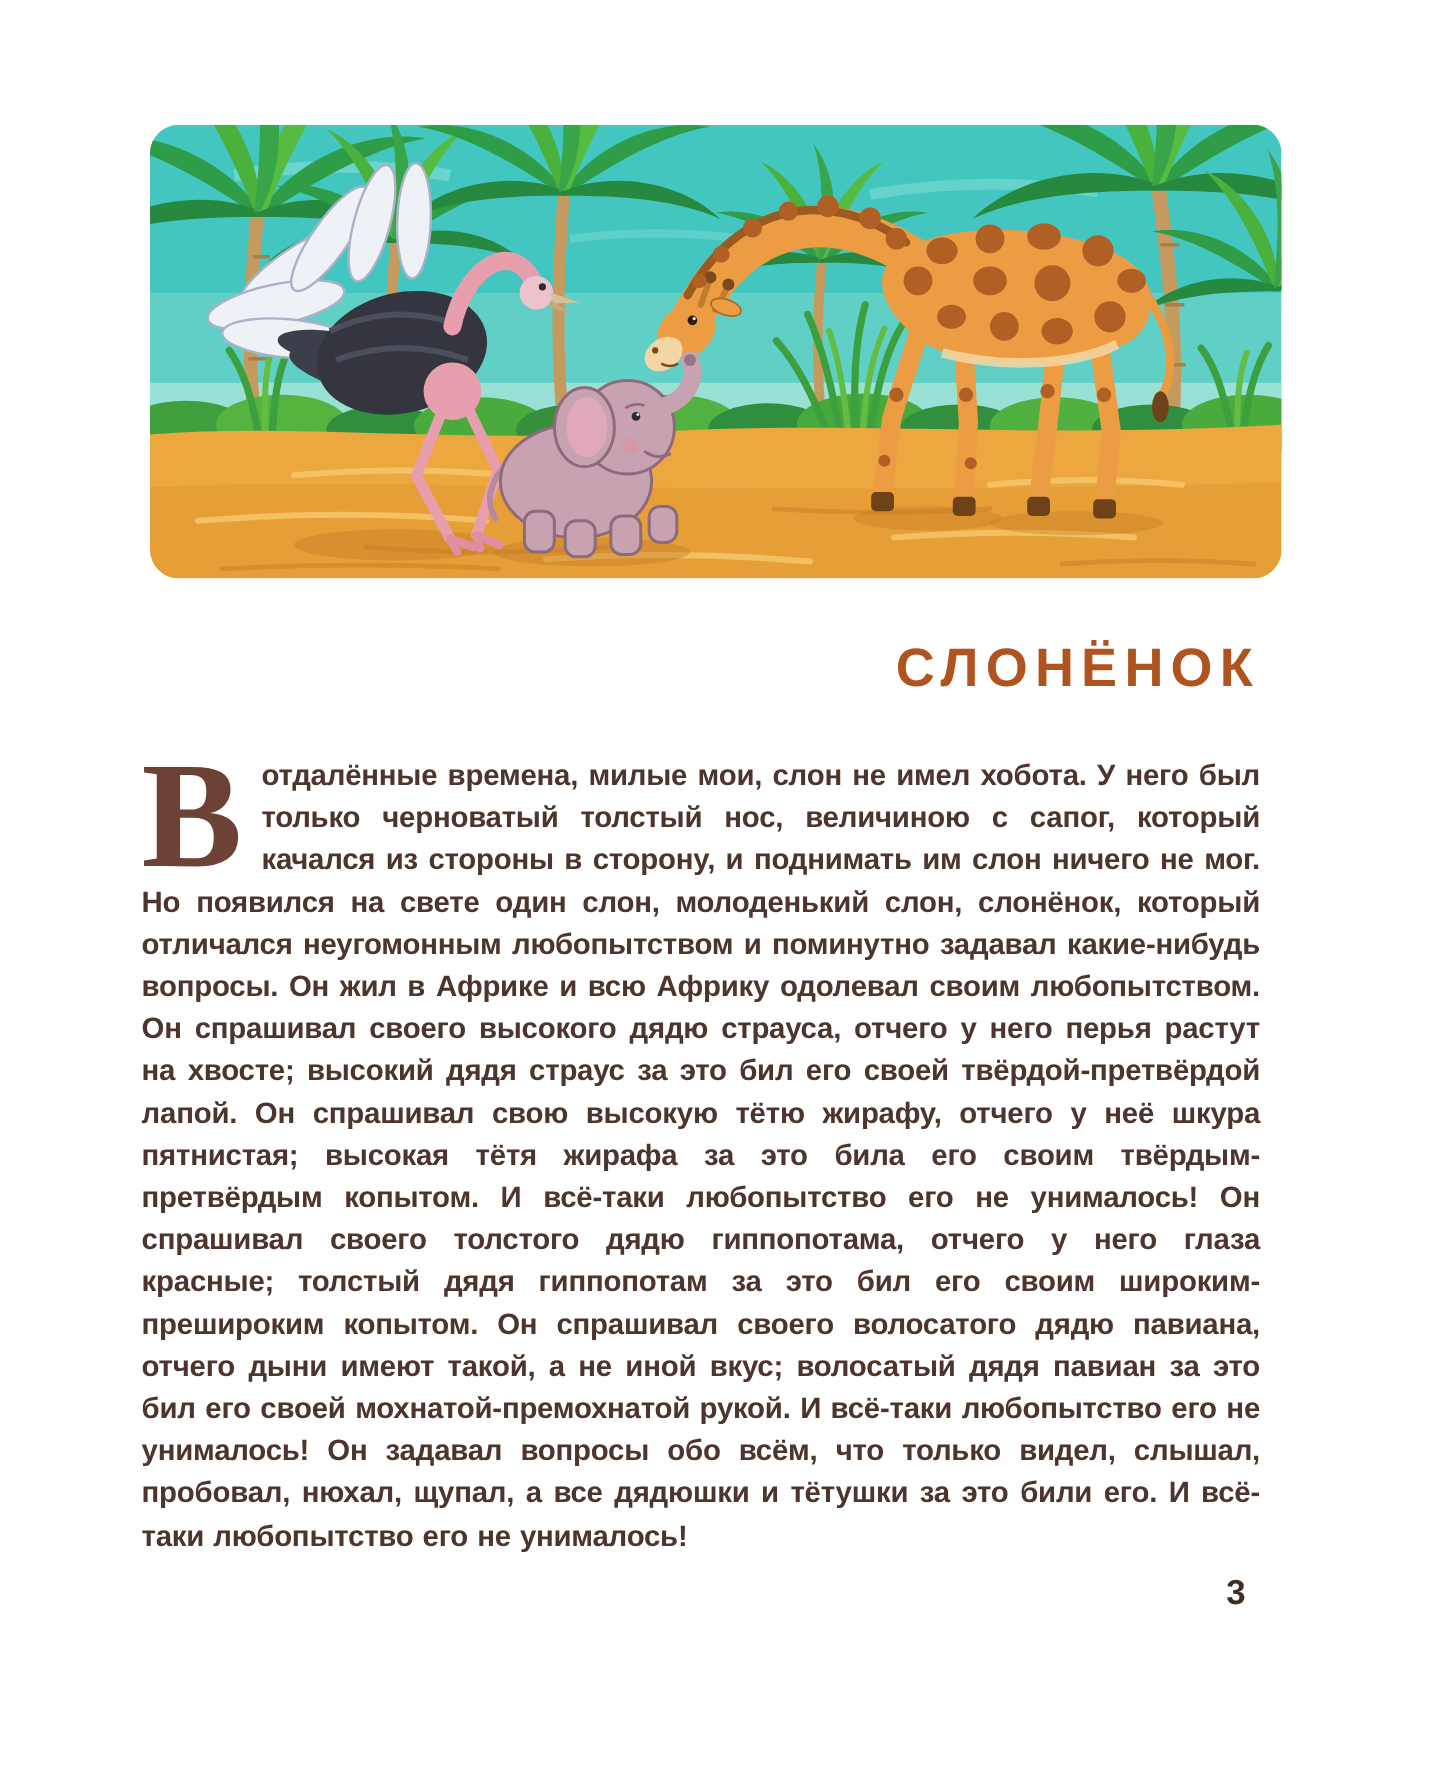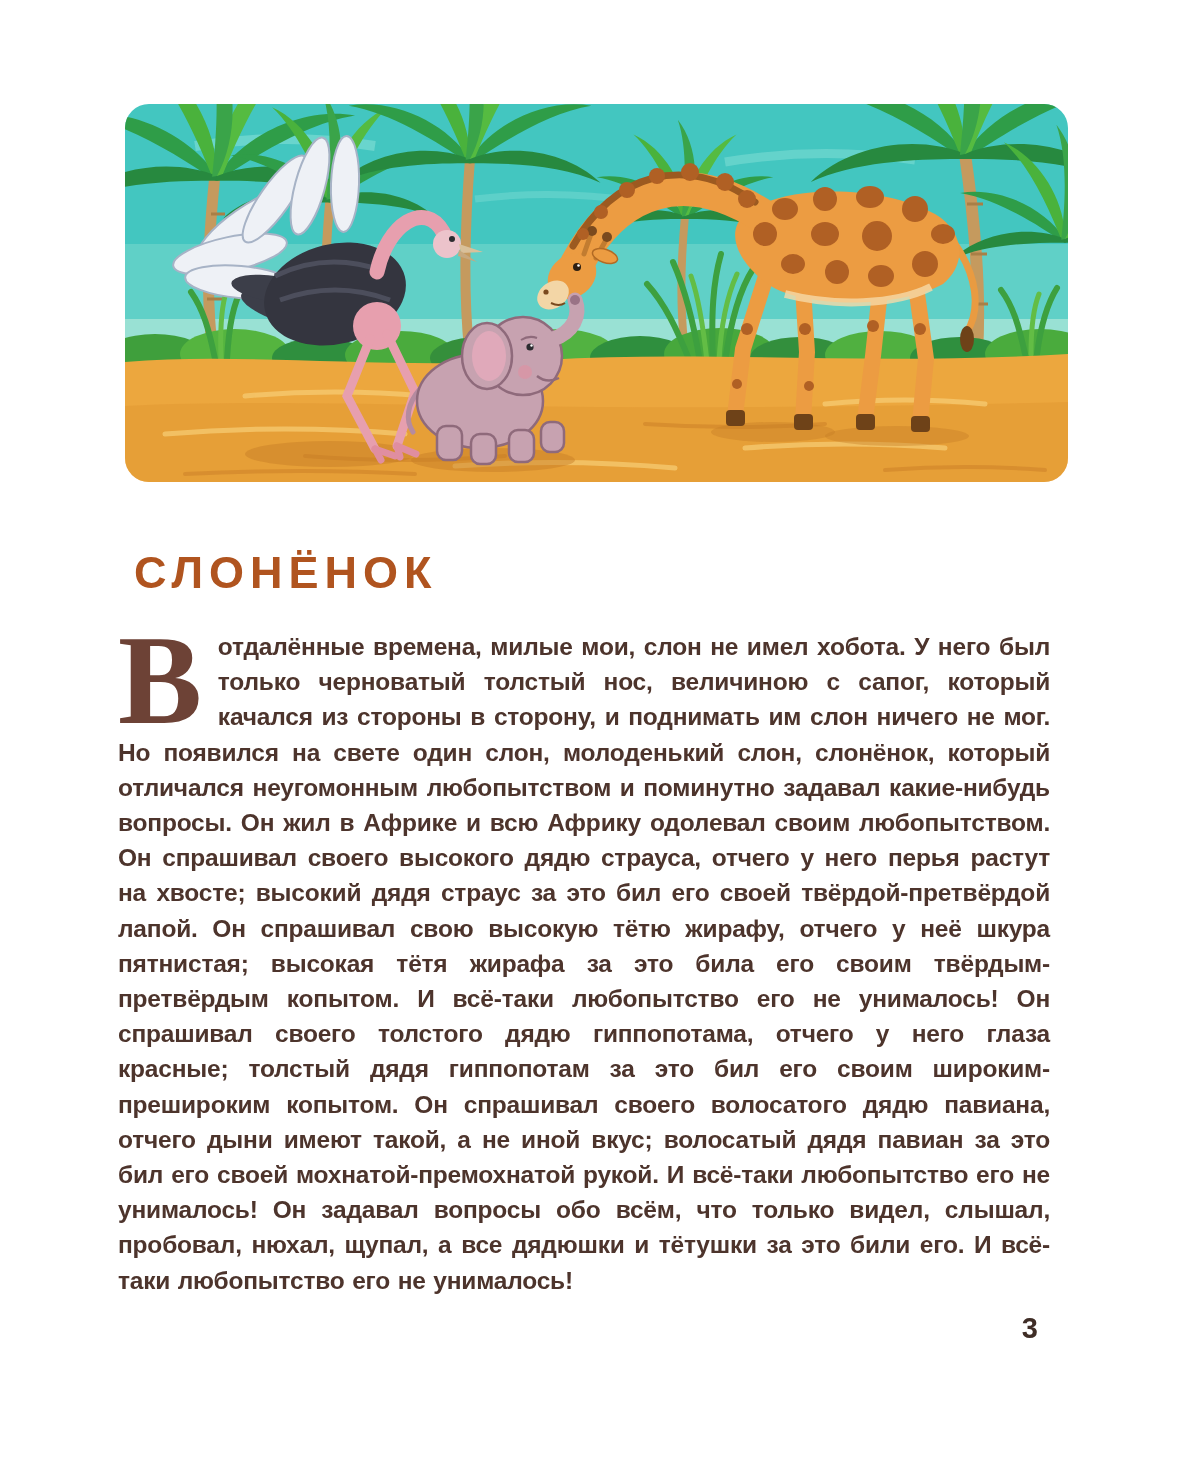--- a/index.html
+++ b/index.html
@@ -13,22 +13,22 @@
   .illustration {
     position: absolute; left: 125px; top: 104px;
     width: 943px; height: 378px;
     margin: 0;
     border-radius: 24px;
     overflow: hidden;
   }
   .illustration svg { display: block; width: 100%; height: 100%; }
   .title {
     position: absolute; left: 118px; top: 531px; width: 932px;
-    margin: 16px;
-    text-align: left;
+    margin: 0;
+    text-align: right;
     font-size: 45px; font-weight: bold;
     letter-spacing: 6px;
     color: #b0541f;
   }
   .story {
     position: absolute; left: 118px; top: 629px; width: 932px;
     font-size: 24.5px; line-height: 35.2px;
     font-weight: bold;
     letter-spacing: -0.2px;
     word-spacing: 1px;

